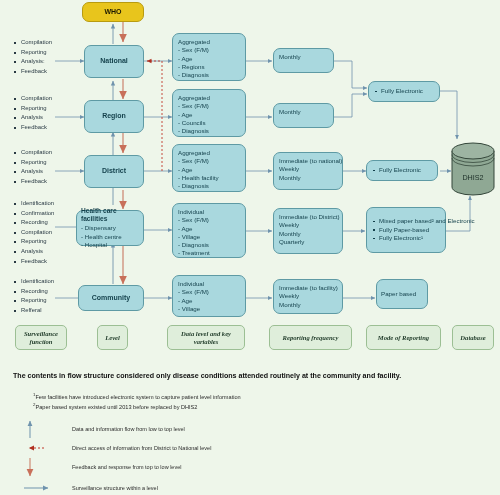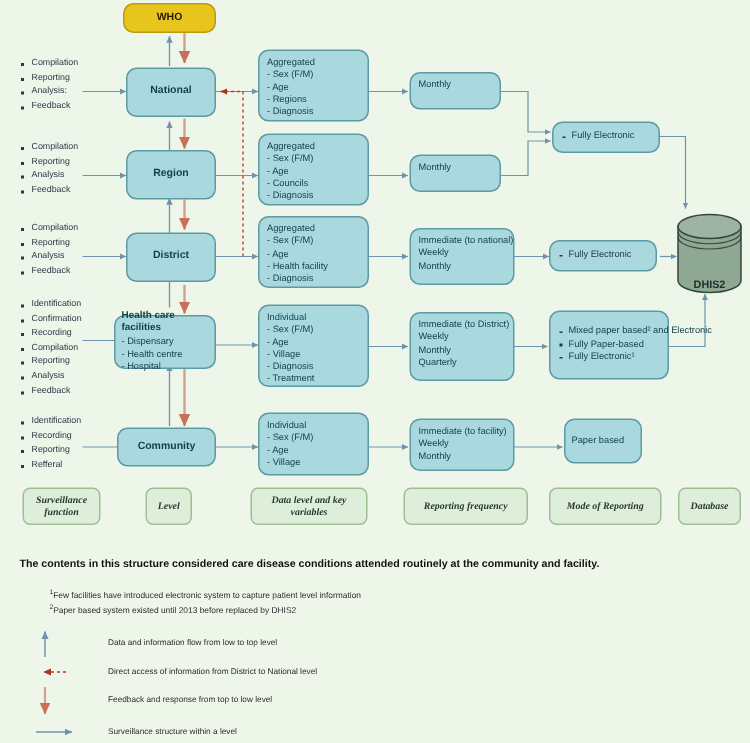--- a/index.html
+++ b/index.html
@@ -43,23 +43,23 @@
   .bullets li:before{
     content:"";position:absolute;left:0;top:4px;width:2px;height:2px;background:#2a3a44;
   }
 
   .blist{margin:0;padding:0;list-style:none;}
   .blist li{position:relative;padding-left:7px;font-size:6.2px;line-height:8.6px;white-space:nowrap;}
   .blist li:before{content:"";position:absolute;left:1px;top:3.6px;width:1.6px;height:1.6px;background:#123f4a;}
 
   .cyl{position:absolute;z-index:3;}
   .cyl .lbl{
-    position:absolute;left:0;top:12px;width:100%;height:100%;
+    position:absolute;left:0;top:0;width:100%;height:100%;
     display:flex;align-items:center;justify-content:center;
-    font-size:7.2px;color:#1c2e27;font-weight:bold;
+    font-size:7.2px;color:#1c2e27;font-weight:normal;
   }
 
   .legendbox{
     position:absolute;box-sizing:border-box;
     background:#dfeedb;border:1px solid #9cbf94;border-radius:5px;
     display:flex;align-items:center;justify-content:center;text-align:center;
     font-family:"Liberation Serif", serif;font-style:italic;font-weight:bold;
     font-size:6.6px;line-height:8px;color:#1f3a28;z-index:3;
   }
 
@@ -331,21 +331,21 @@
   <div class="legendbox" style="left:269px;top:325px;width:83px;height:25px;">
     <span>Reporting frequency</span>
   </div>
   <div class="legendbox" style="left:366px;top:325px;width:75px;height:25px;">
     <span>Mode of  Reporting</span>
   </div>
   <div class="legendbox" style="left:452px;top:325px;width:42px;height:25px;">
     <span>Database</span>
   </div>
 
-  <div class="note-main">The contents in this structure considered care disease conditions attended routinely at the community and facility.</div>
+  <div class="note-main">The contents in flow structure considered only disease conditions attended routinely at the community and facility.</div>
 
   <div class="fn" style="left:33px;top:392px;">
     <sup>1</sup><span>Few facilities have introduced electronic system to capture patient level information</span>
   </div>
   <div class="fn" style="left:33px;top:402px;">
     <sup>2</sup><span>Paper based system existed until 2013 before replaced by DHIS2</span>
   </div>
 
   <svg width="120" height="75" viewBox="0 0 120 75" style="position:absolute;left:22px;top:418px;">
     <defs>

